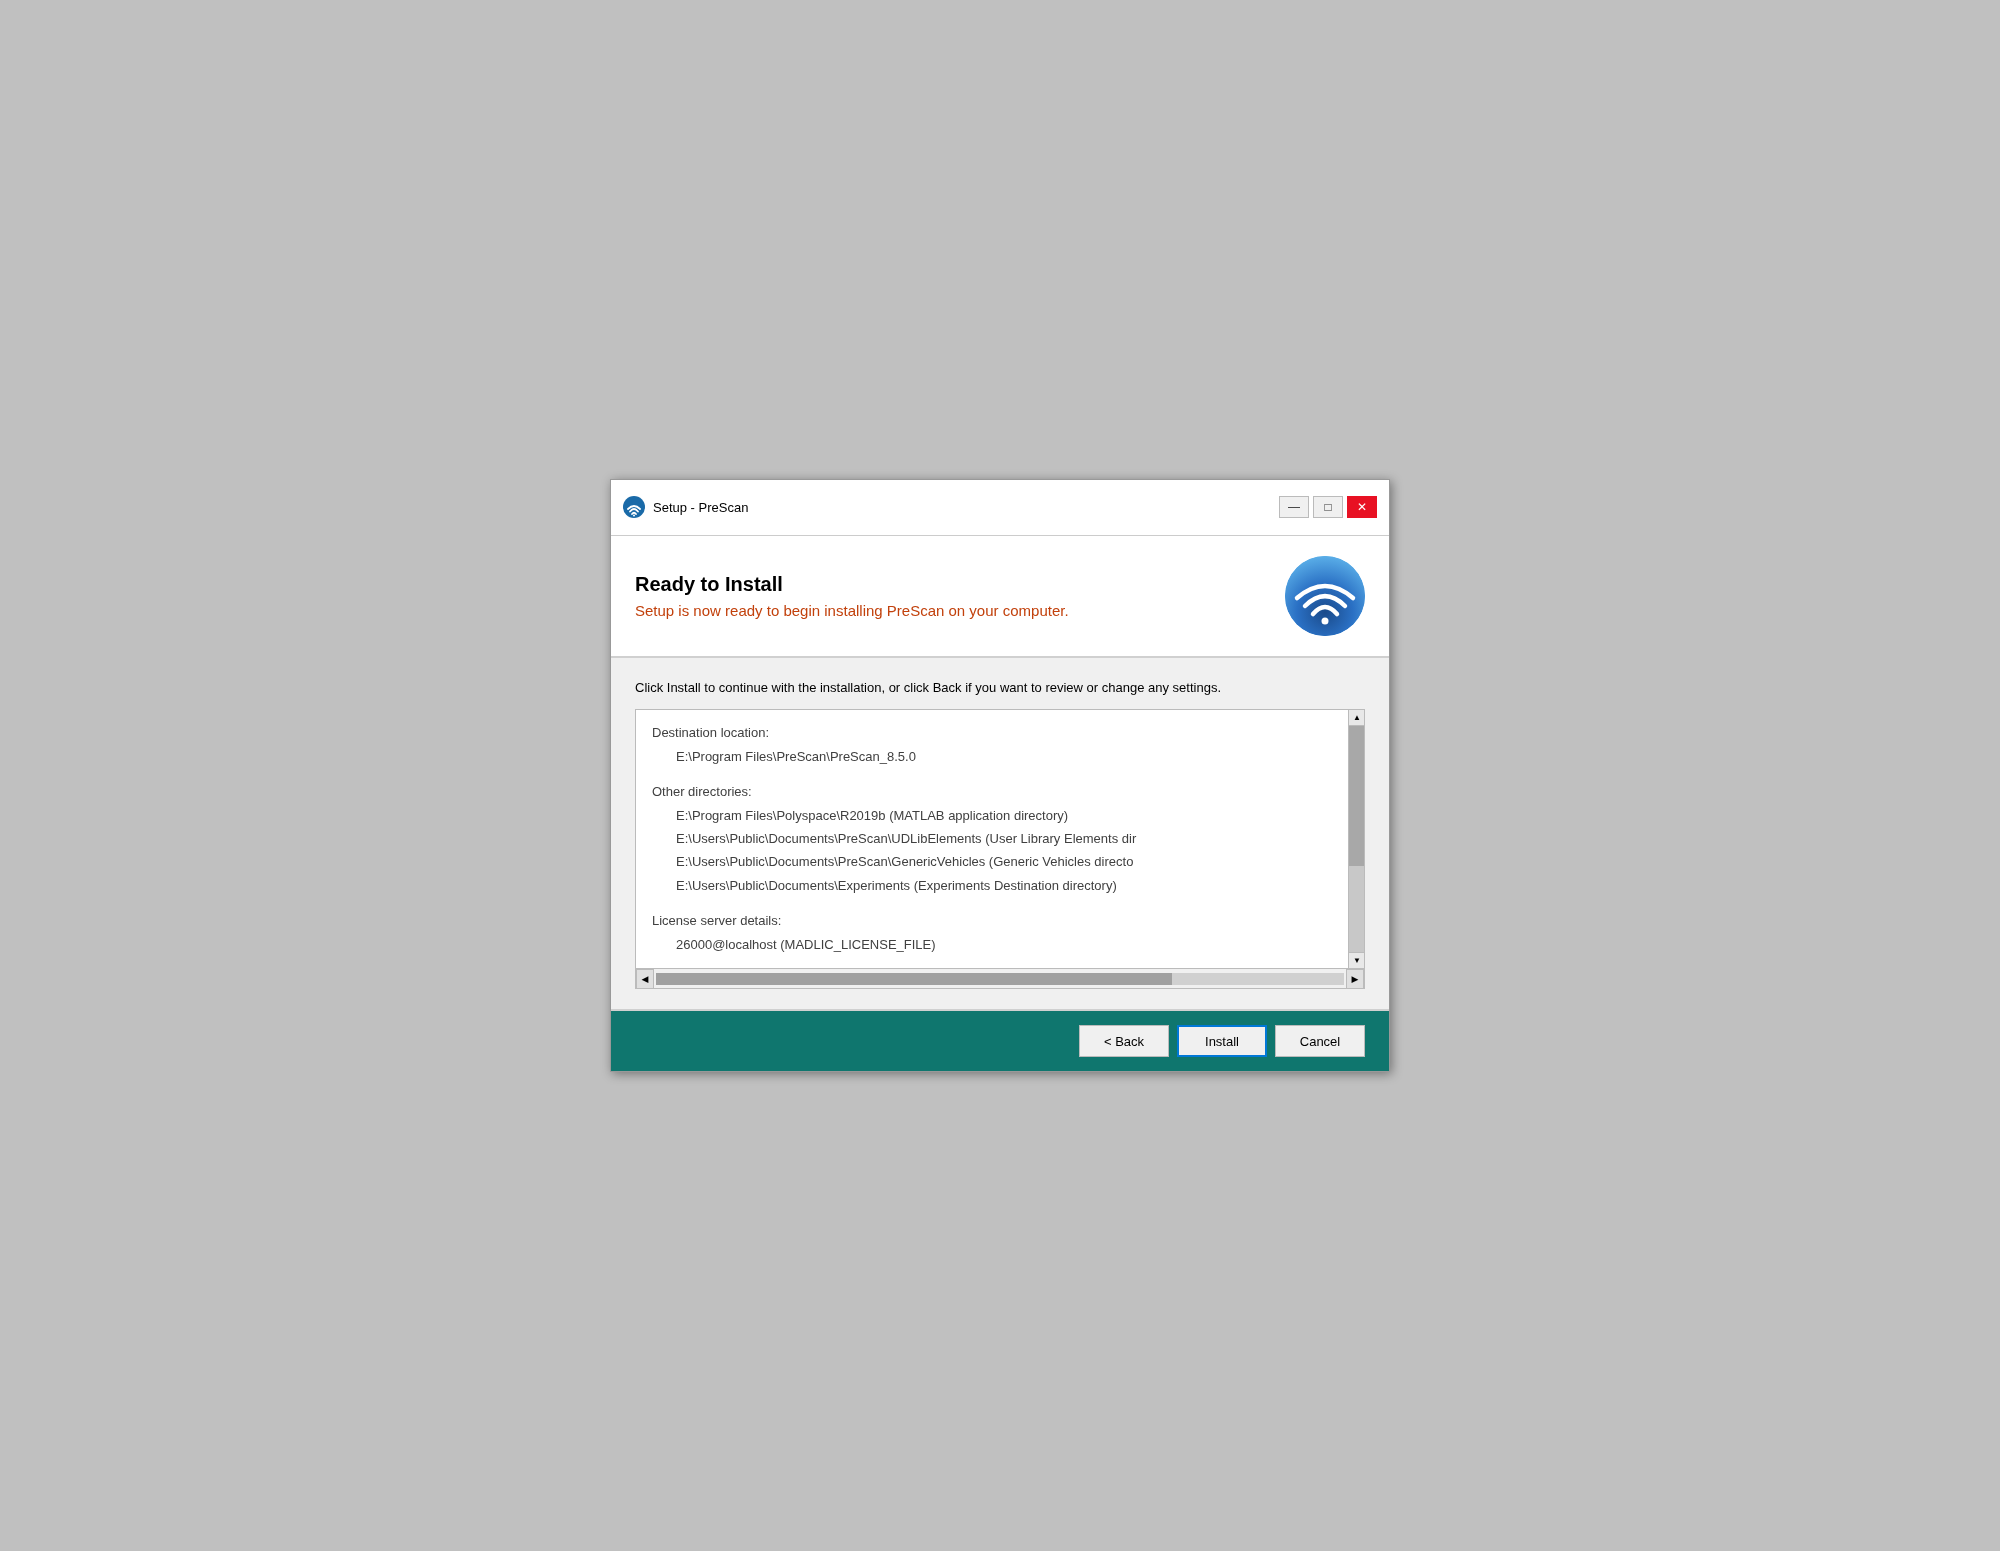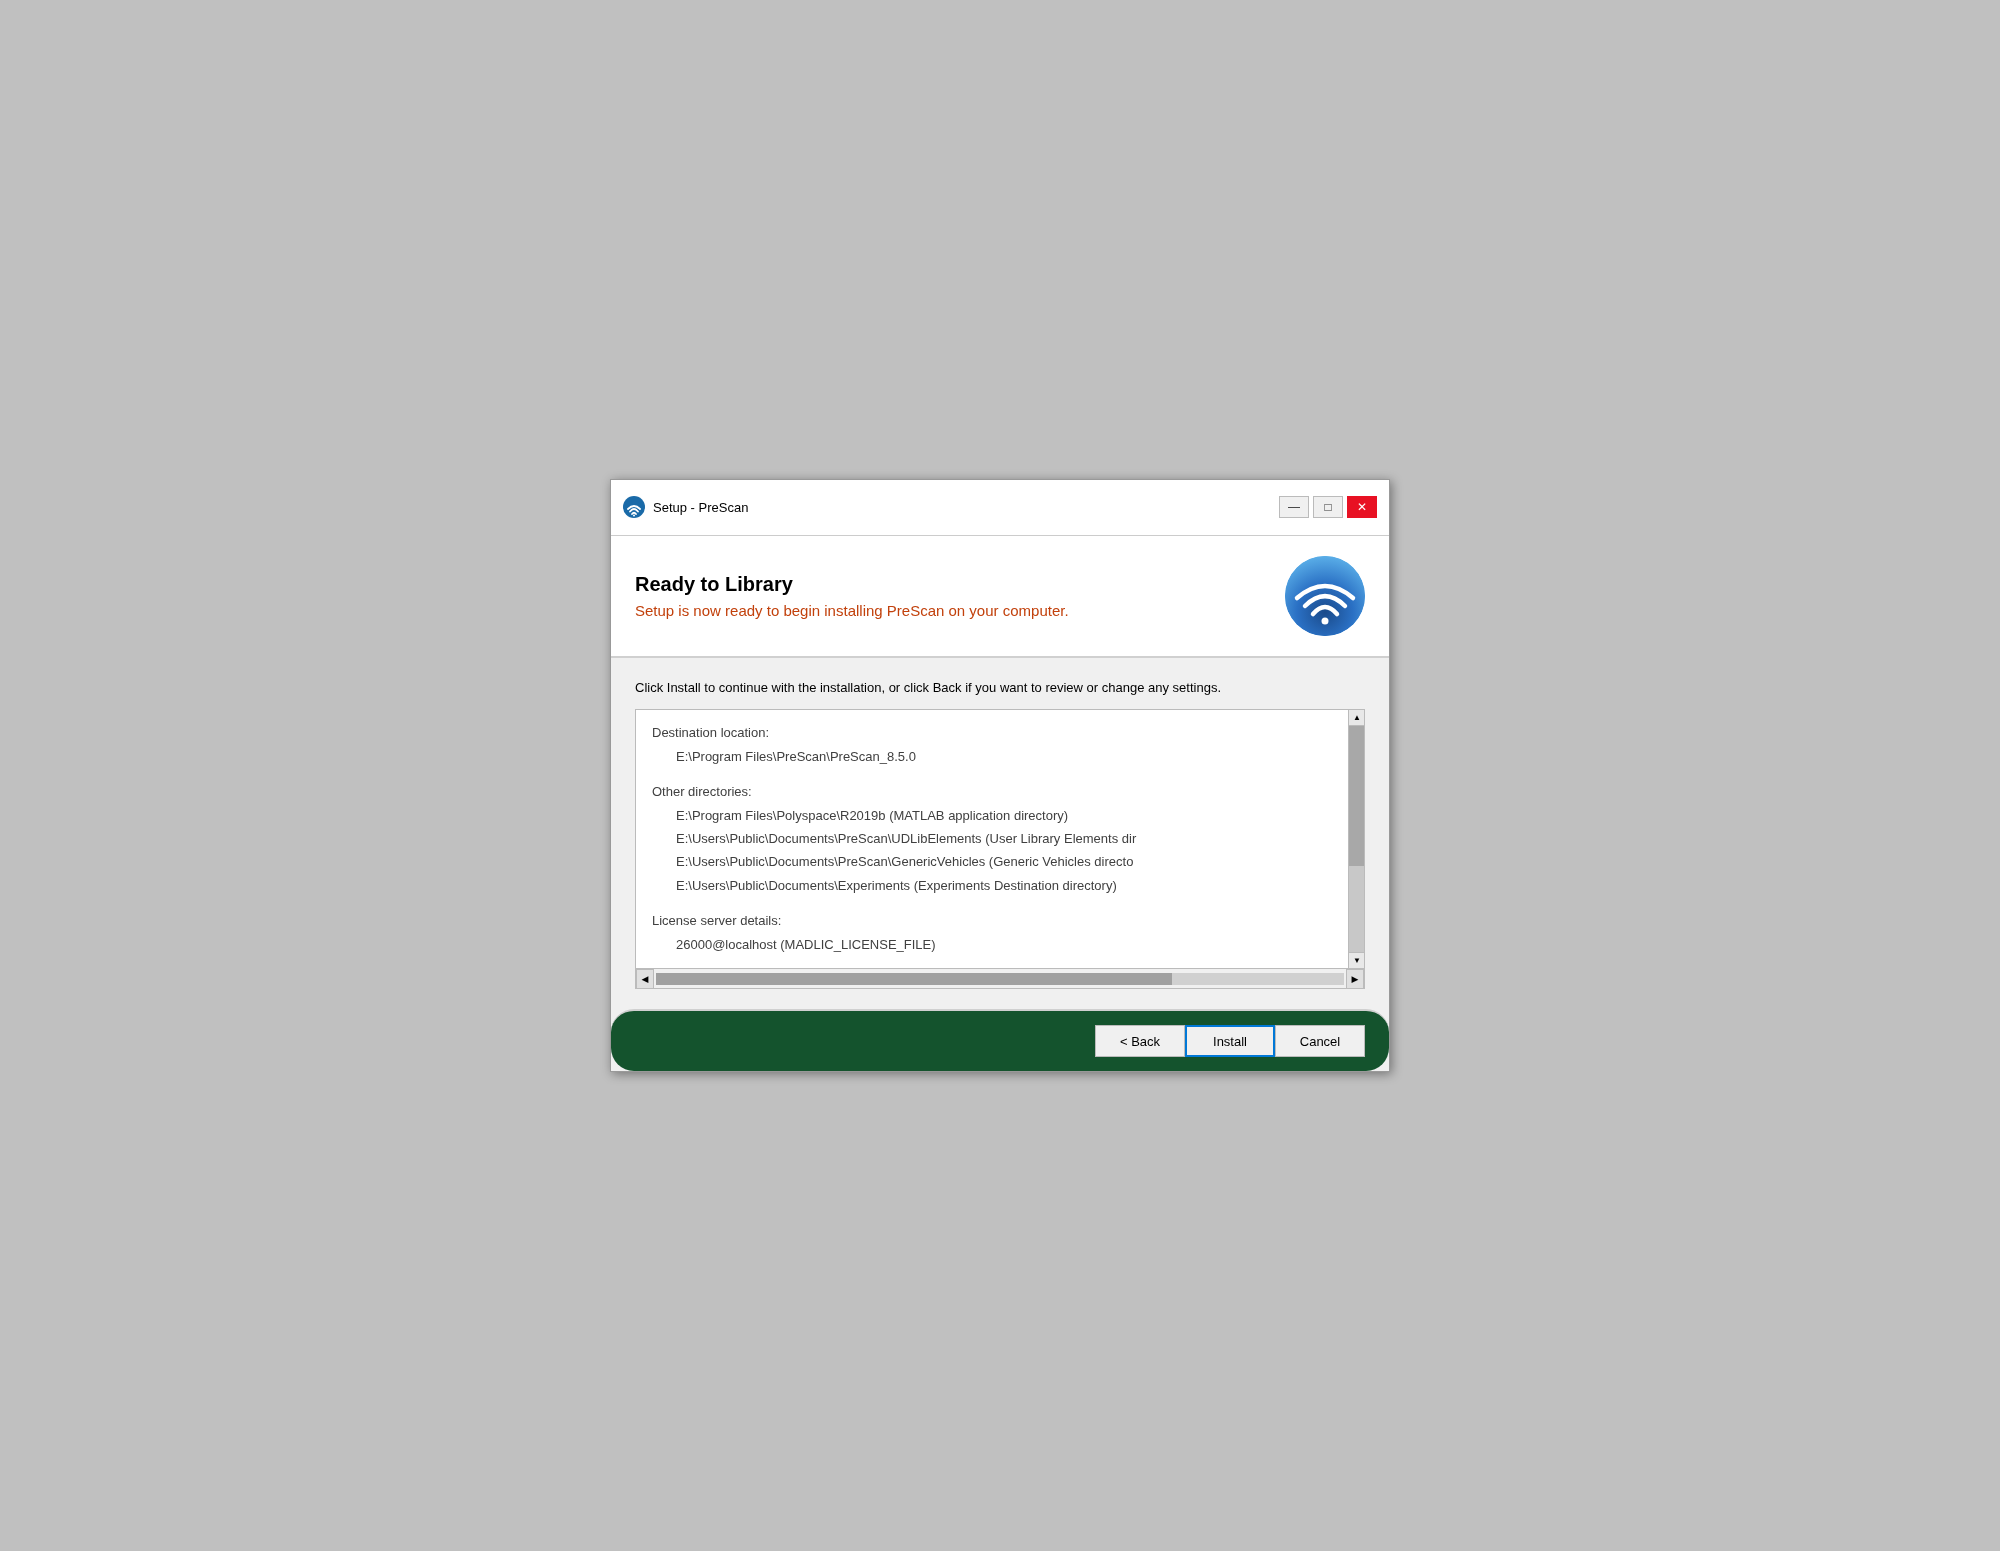--- a/index.html
+++ b/index.html
@@ -177,27 +177,26 @@
     .scrollbar-thumb-h {
       position: absolute;
       left: 0;
       top: 0;
       width: 75%;
       height: 100%;
       background: #a0a0a0;
     }
 
     .footer-section {
-      background: #14532d;
+      background: #0f766e;
       border-top: 2px solid #d0d0d0;
       padding: 14px 24px;
       display: flex;
       justify-content: flex-end;
-      gap: 0;
-      border-radius: 23px;
+      gap: 8px;
     }
 
     .footer-btn {
       min-width: 90px;
       height: 32px;
       padding: 0 16px;
       font-size: 13px;
       background: #f0f0f0;
       border: 1px solid #bbb;
       cursor: pointer;
@@ -284,21 +283,21 @@
     <span class="title-bar-text">Setup - PreScan</span>
     <div class="title-bar-controls">
       <button class="title-bar-btn">—</button>
       <button class="title-bar-btn">□</button>
       <button class="title-bar-btn close">✕</button>
     </div>
   </div>
 
   <div class="header-section">
     <div class="header-text">
-      <div class="header-title">Ready to Library</div>
+      <div class="header-title">Ready to Install</div>
       <div class="header-subtitle">Setup is now ready to begin installing PreScan on your computer.</div>
     </div>
     <div class="wifi-logo">
       <svg viewBox="0 0 80 80" width="80" height="80">
         <defs>
           <radialGradient id="logoGrad" cx="50%" cy="70%" r="70%">
             <stop offset="0%" stop-color="#1a4a8a"></stop>
             <stop offset="50%" stop-color="#2a70c4"></stop>
             <stop offset="100%" stop-color="#5aaee8"></stop>
           </radialGradient>

